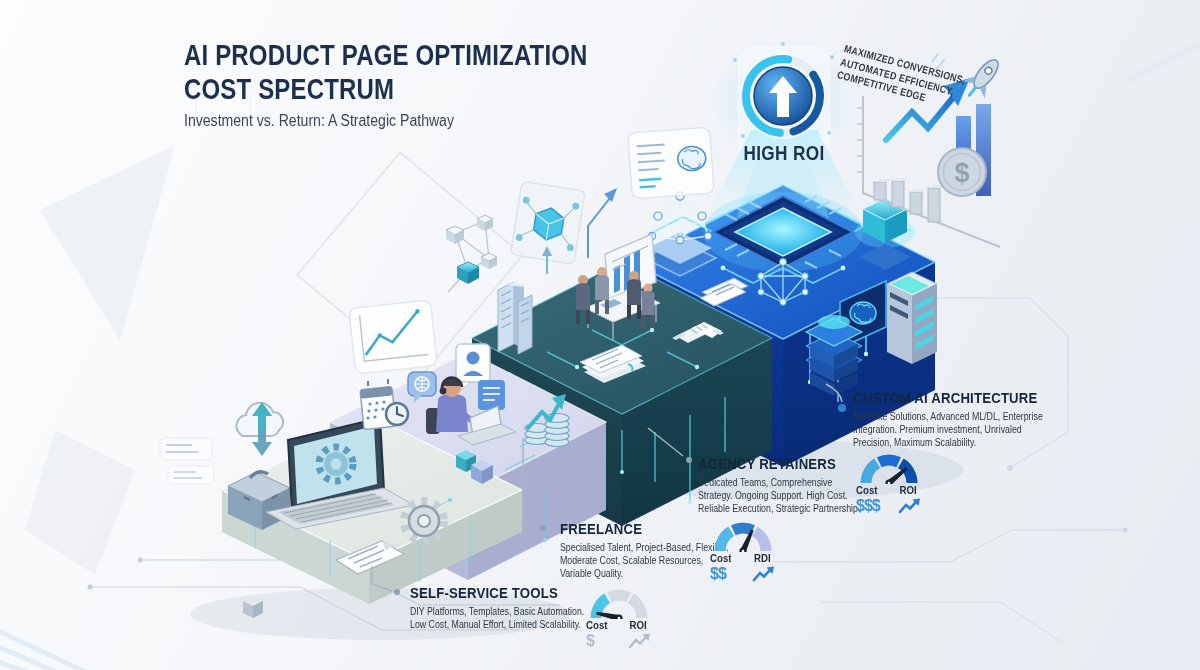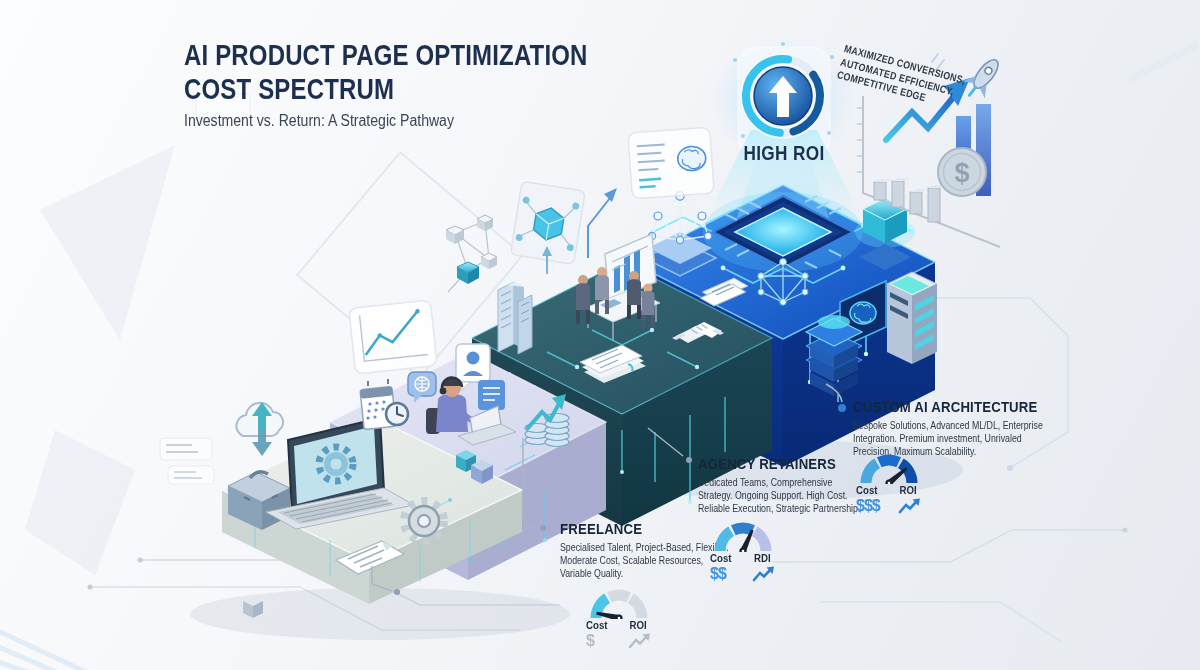--- a/index.html
+++ b/index.html
@@ -655,34 +655,39 @@
 <div class="abs subtitle">Investment vs. Return: A Strategic Pathway</div>
 
 <div class="abs note">
   <div>MAXIMIZED CONVERSIONS,</div>
   <div>AUTOMATED EFFICIENCY,</div>
   <div>COMPETITIVE EDGE</div>
 </div>
 
 <div class="abs roi-text">HIGH ROI</div>
 
+<div class="tier" style="left:410px;top:584px">
+  <h3>SELF-SERVICE TOOLS</h3>
+  <p>DIY Platforms, Templates, Basic Automation.
+Low Cost, Manual Effort, Limited Scalability.</p>
+</div>
 <div class="tier" style="left:560px;top:520px">
   <h3>FREELANCE</h3>
   <p>Specialised Talent, Project-Based, Flexible.
 Moderate Cost, Scalable Resources,
 Variable Quality.</p>
 </div>
 <div class="tier" style="left:698px;top:455px">
   <h3>AGENCY RETAINERS</h3>
   <p>Dedicated Teams, Comprehensive
 Strategy. Ongoing Support. High Cost.
 Reliable Execution, Strategic Partnership.</p>
 </div>
 <div class="abs bullet" style="left:838px;top:404px"></div>
-<div class="tier" style="left:853px;top:398px">
+<div class="tier" style="left:853px;top:389px">
   <h3>CUSTOM AI ARCHITECTURE</h3>
   <p>Bespoke Solutions, Advanced ML/DL, Enterprise
 Integration. Premium investment, Unrivaled
 Precision, Maximum Scalability.</p>
 </div>
 
 <div class="gauge" style="left:586px;top:585px">
   <svg width="66" height="34" viewBox="0 0 64 34">
     <path d="M9,33 A23,23 0 0 1 20.2,13.3" stroke="#49c6e8" stroke-width="11" fill="none"></path>
     <path d="M22.3,12.2 A23,23 0 0 1 41.7,12.2" stroke="#d3dae2" stroke-width="11" fill="none"></path>

